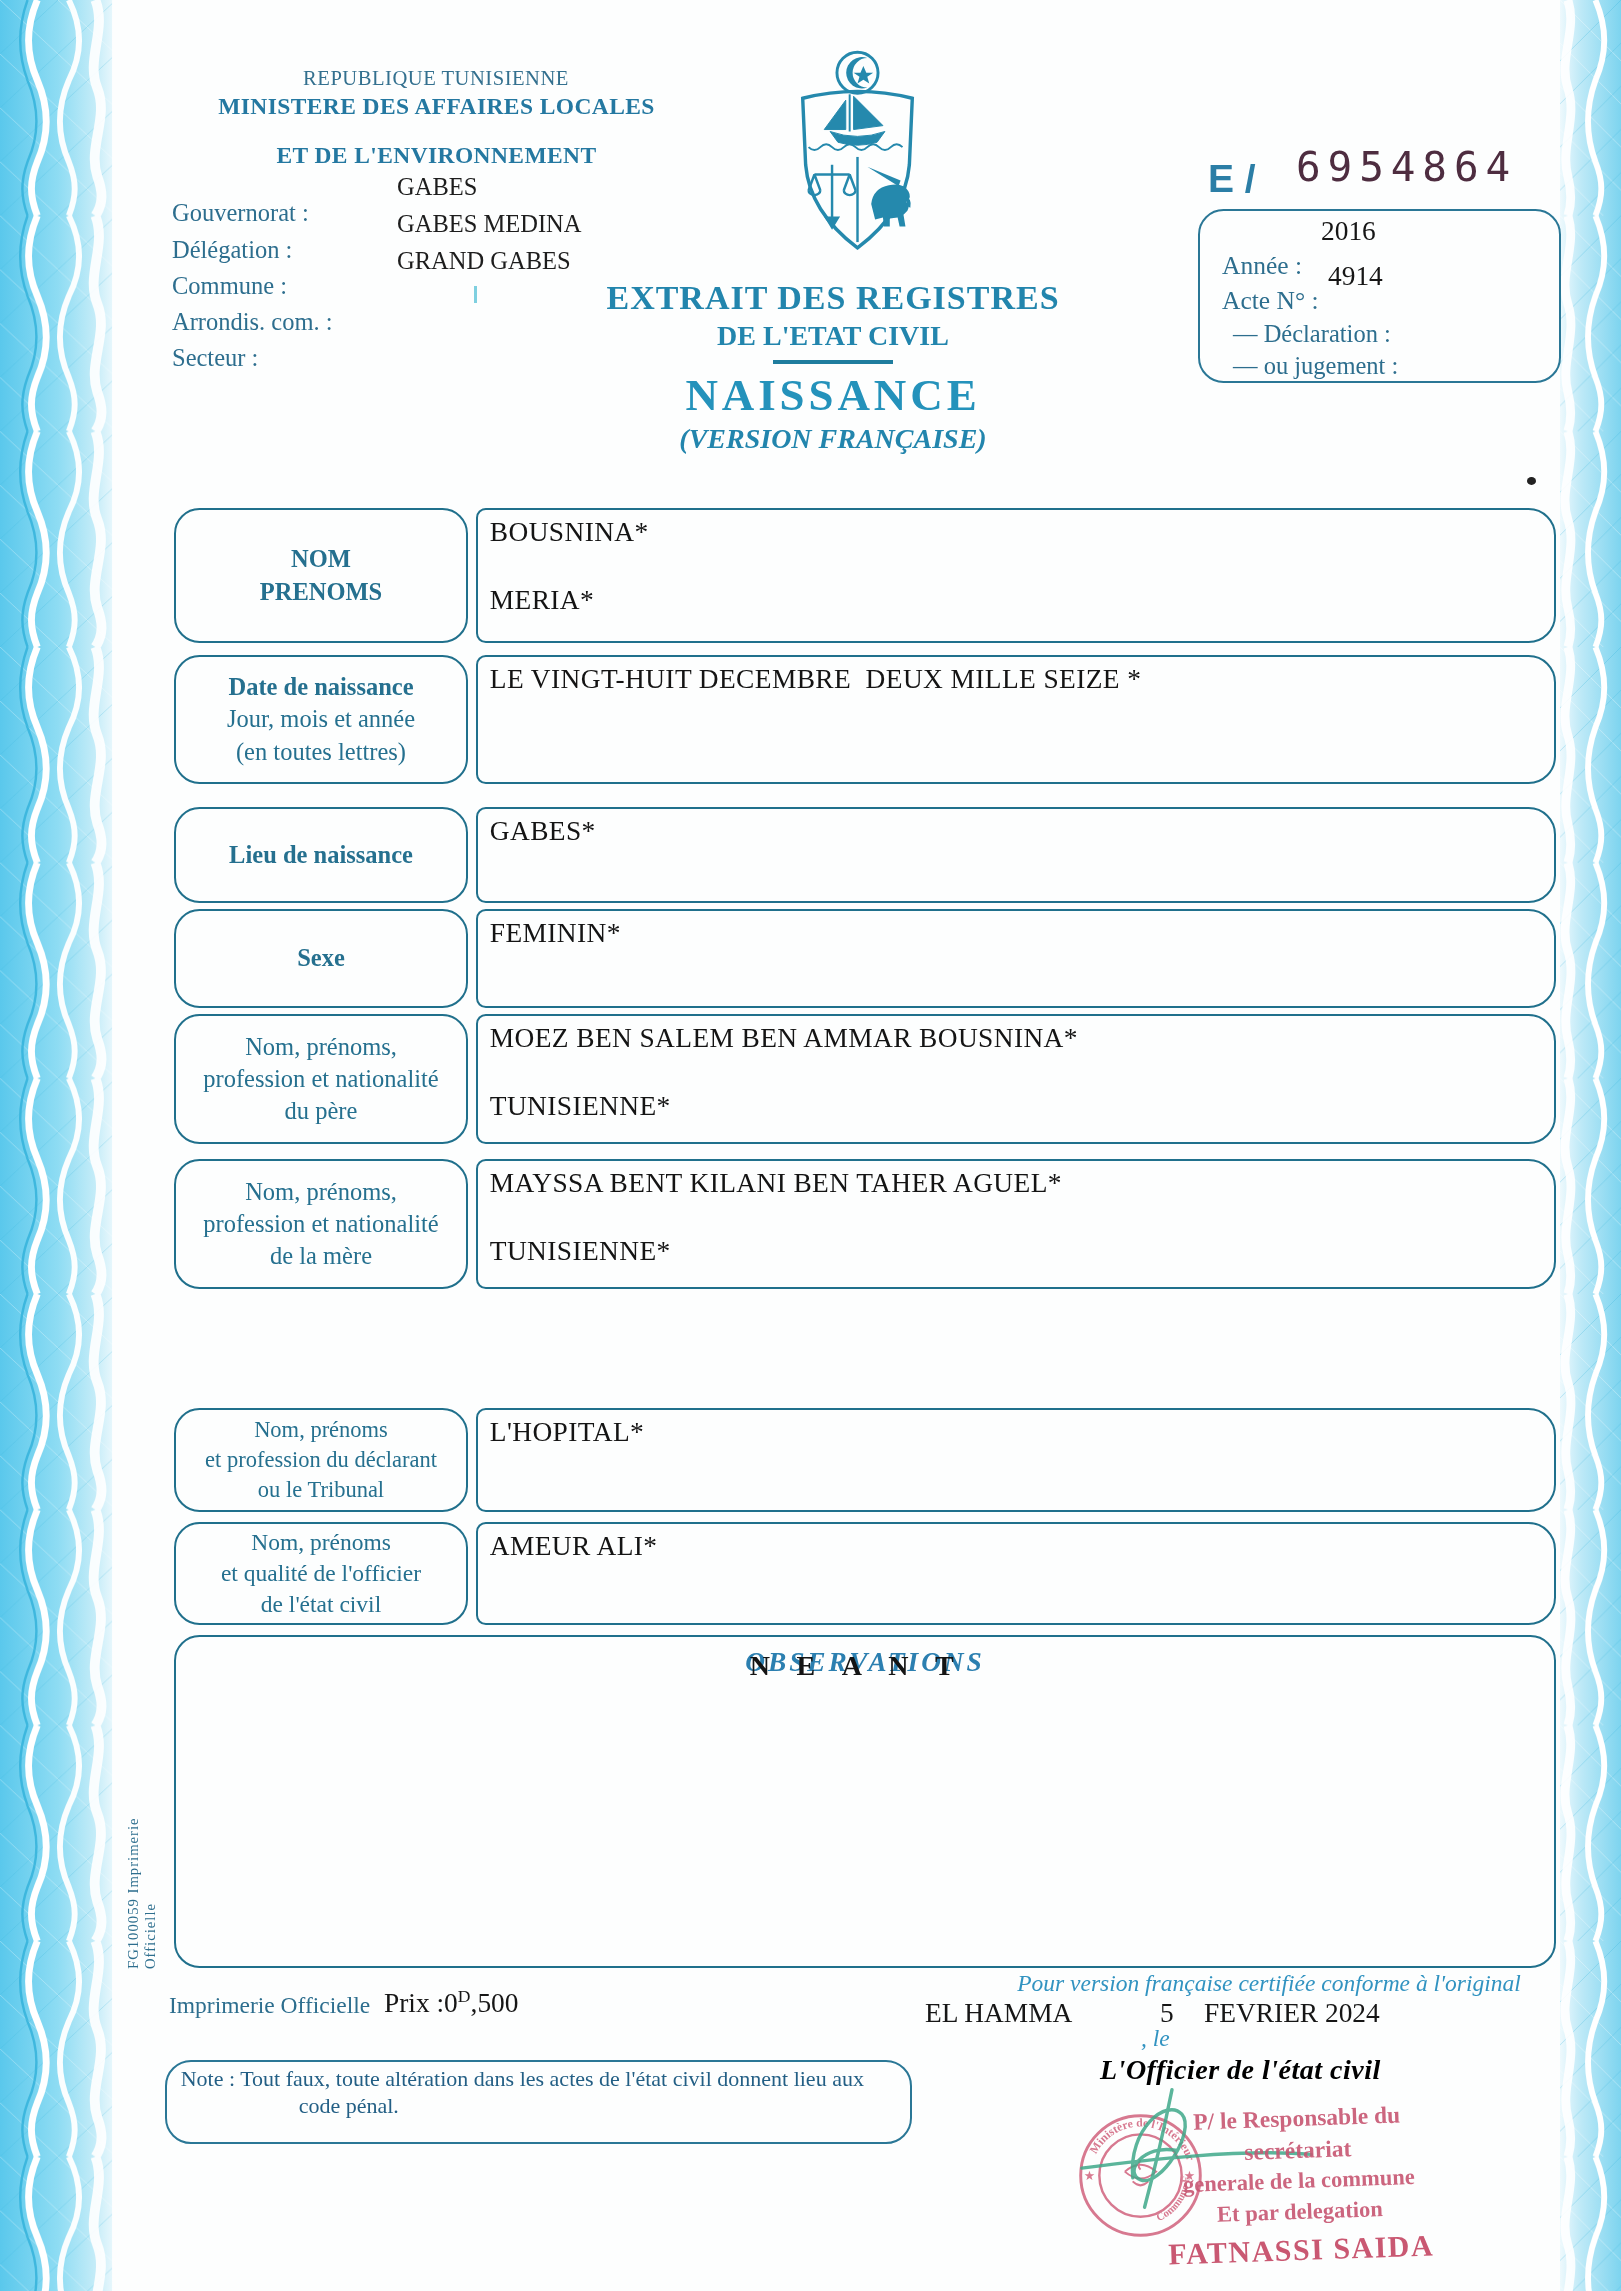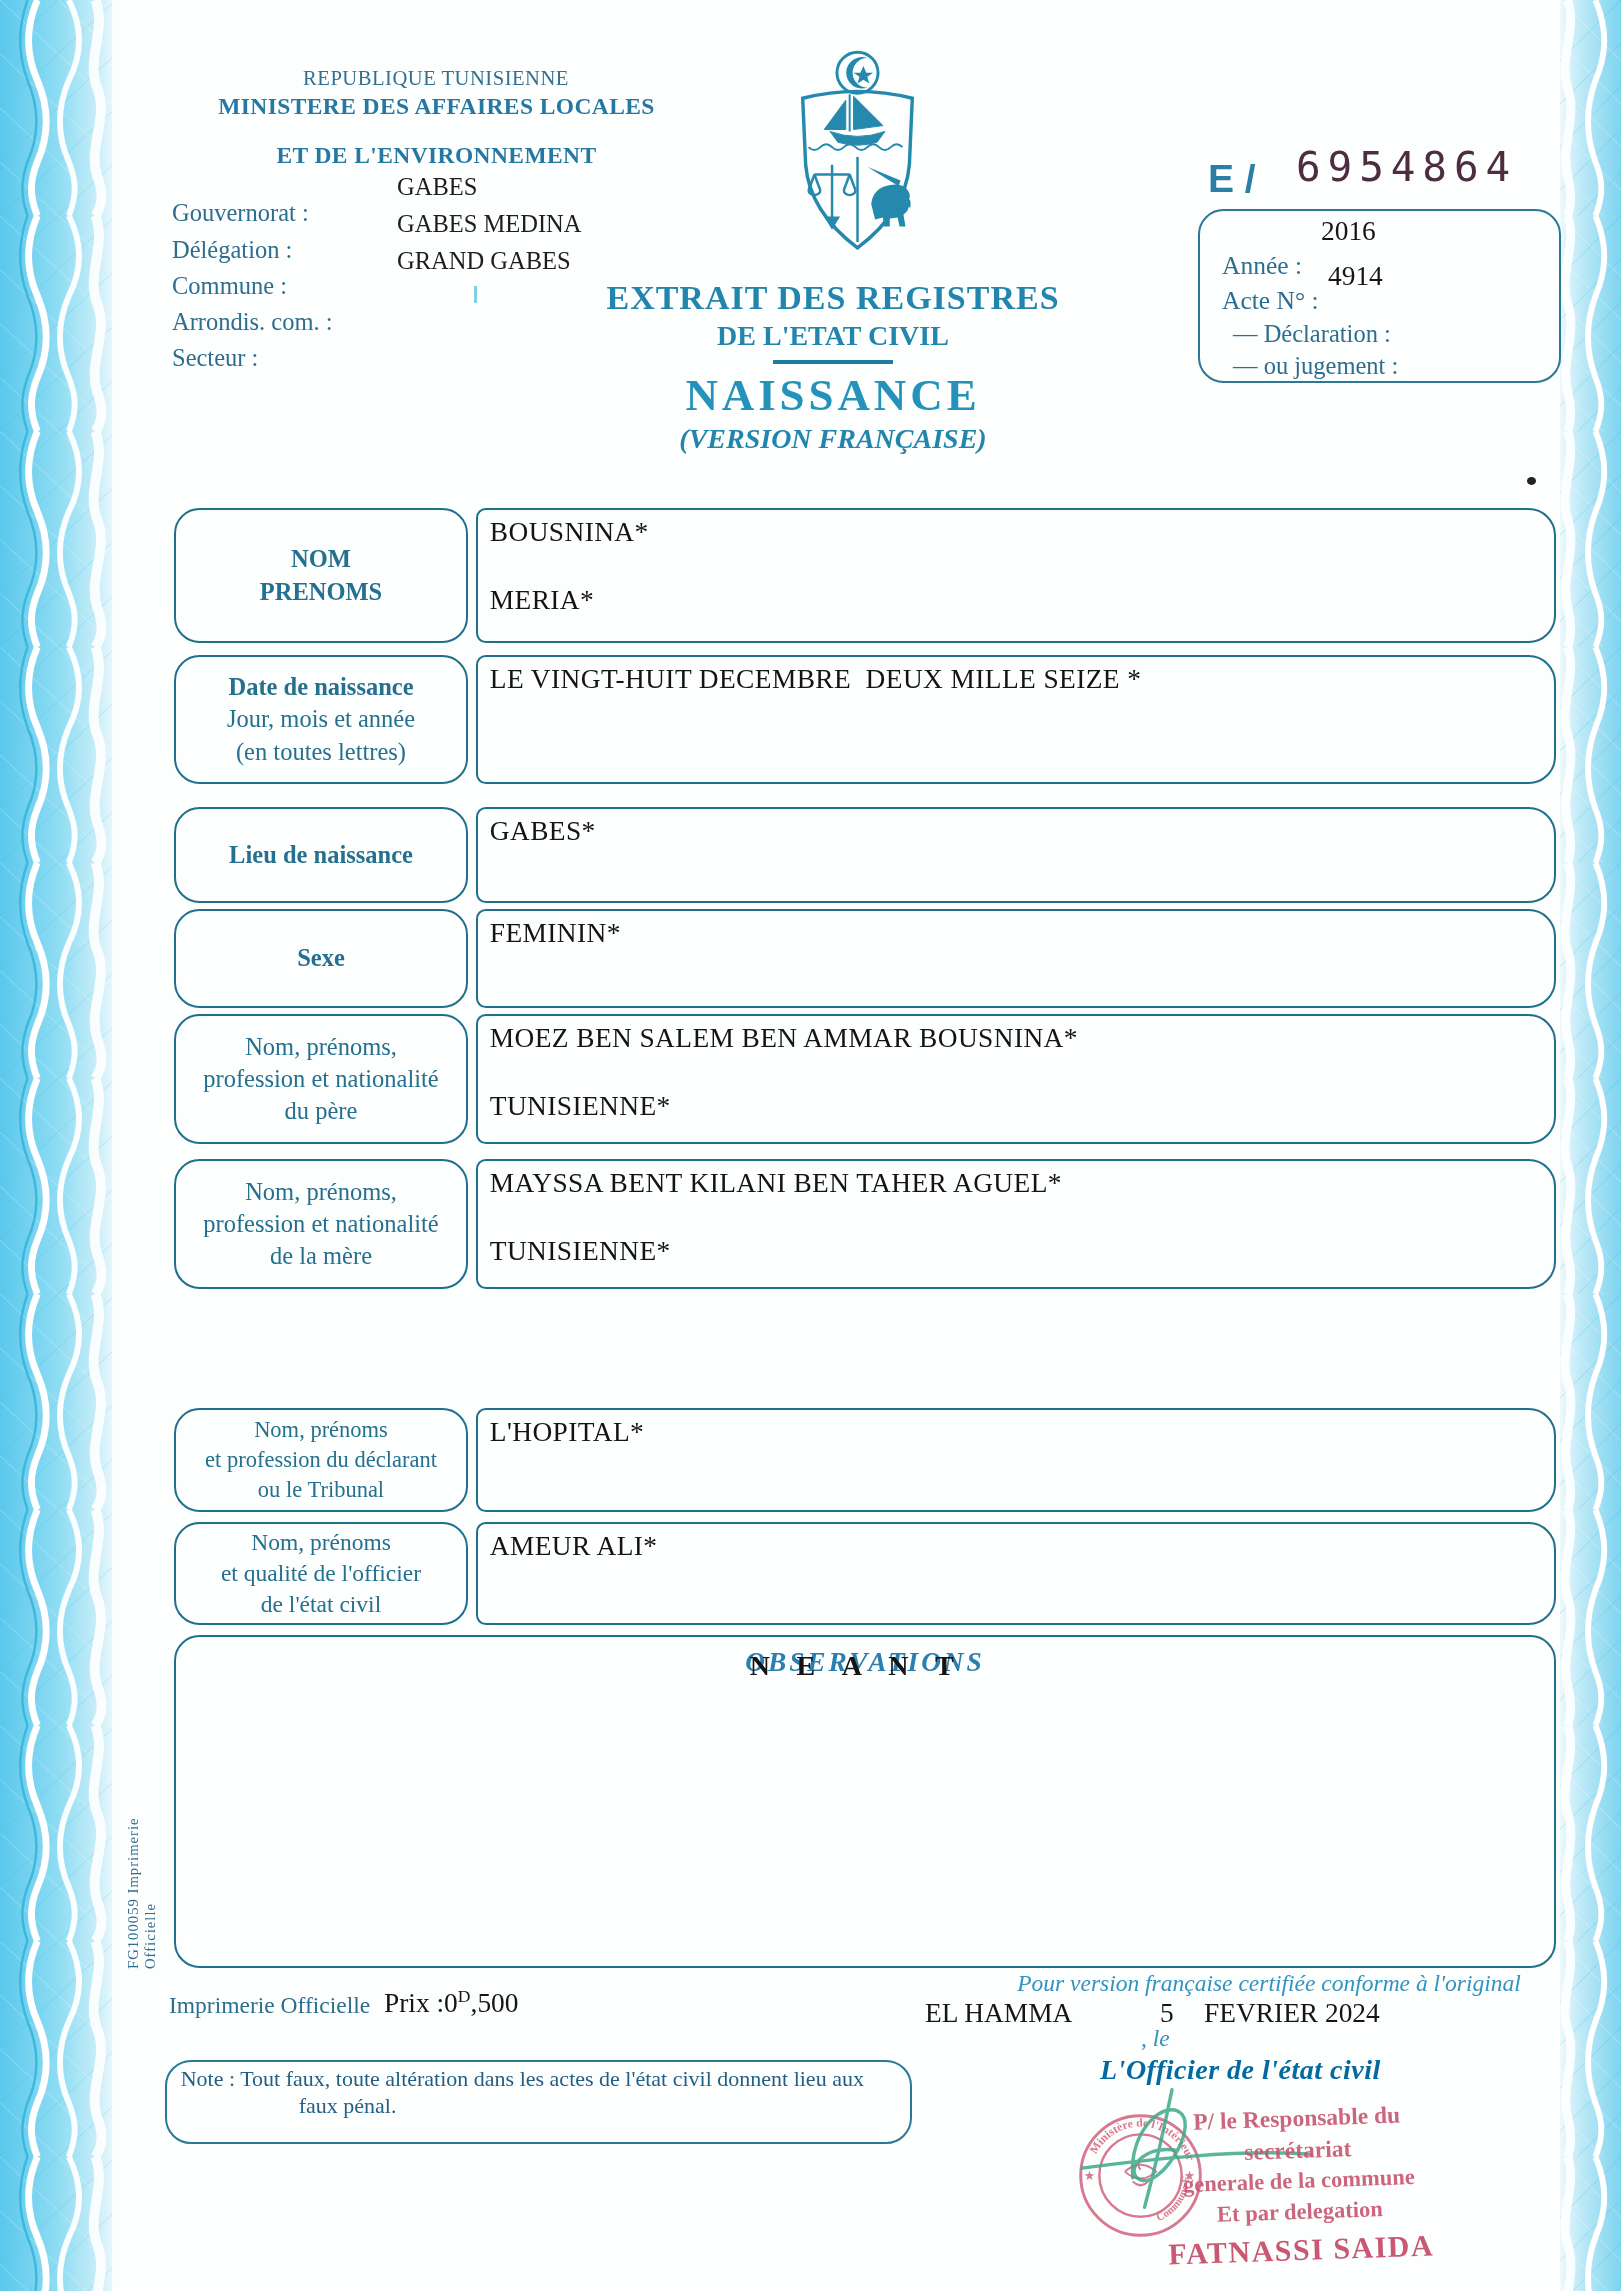--- a/index.html
+++ b/index.html
@@ -57,21 +57,21 @@
   .f-prix{left:384px;top:1986px;font-size:27.4px;color:#161616;}
   .f-prix sup{font-size:17.6px;}
   .f-cert{left:980px;top:1970px;width:578px;text-align:center;font-style:italic;font-size:23.5px;color:#3193c1;}
   .f-place{left:925px;top:1998px;font-size:27.4px;color:#161616;}
   .f-day{left:1160px;top:1998px;font-size:27.4px;color:#161616;}
   .f-le{left:1141px;top:2025px;font-style:italic;font-size:23.5px;color:#3193c1;}
   .f-date{left:1204px;top:1998px;font-size:27.4px;color:#161616;}
   .note-box{left:165px;top:2060px;width:747px;height:84px;border:2.9px solid #2a7796;border-radius:26px;
     box-sizing:border-box;padding:3.9px 9.8px 3.9px 13.7px;font-size:22px;line-height:1.22;color:#235f85;}
   .note-indent{padding-left:118px;display:block;}
-  .f-officier{left:1100px;top:2054px;font-weight:bold;font-style:italic;font-size:28px;color:#0369a1;letter-spacing:0.5px;font-family:Liberation Serif, serif;}
+  .f-officier{left:1100px;top:2054px;font-weight:bold;font-style:italic;font-size:28px;color:#000000;letter-spacing:0.5px;font-family:Liberation Serif, serif;}
   .stamp-text{left:1157px;top:2103px;width:284px;text-align:center;transform:rotate(-2deg);
     color:#c75672;font-weight:bold;opacity:.9;}
   .st1{font-size:23.5px;line-height:1.35;}
   .st2,.st3{font-size:22.5px;line-height:1.35;}
   .st-name{font-size:30px;letter-spacing:1.5px;margin-top:5.9px;color:#c44763;}
   
   .band{position:absolute;top:0;}
   .band-left{left:0;}
   .band-right{right:0;}
   .tick{left:474px;top:286px;width:2.9px;height:16.7px;background:#7fd0e0;}
@@ -285,21 +285,21 @@
   <div class="abs f-imp">Imprimerie Officielle</div>
   <div class="abs f-prix"><span>Prix :0</span><sup>D</sup><span>,500</span></div>
   <div class="abs f-cert">Pour version française certifiée conforme à l'original</div>
   <div class="abs f-place">EL HAMMA</div>
   <div class="abs f-day">5</div>
   <div class="abs f-le">, le</div>
   <div class="abs f-date">FEVRIER 2024</div>
 
   <div class="abs note-box">
     <span>Note : Tout faux, toute altération dans les actes de l'état civil donnent lieu aux</span>
-    <span class="note-indent">faux pénal.</span>
+    <span class="note-indent">code pénal.</span>
   </div>
 
   <div class="abs f-officier">L'Officier de l'état civil</div>
 
   <svg class="abs" style="left:1066px;top:2103px" width="149" height="149" viewBox="0 0 152 152" opacity="0.82">
     <defs>
       <path id="ringTop" d="M76,74 m-50,0 a50,50 0 1 1 100,0" fill="none"></path>
       <path id="ringBot" d="M76,74 m-50,0 a50,50 0 1 0 100,0" fill="none"></path>
     </defs>
     <circle cx="76" cy="74" r="61" stroke="#cf5c78" stroke-width="3" fill="none"></circle>

